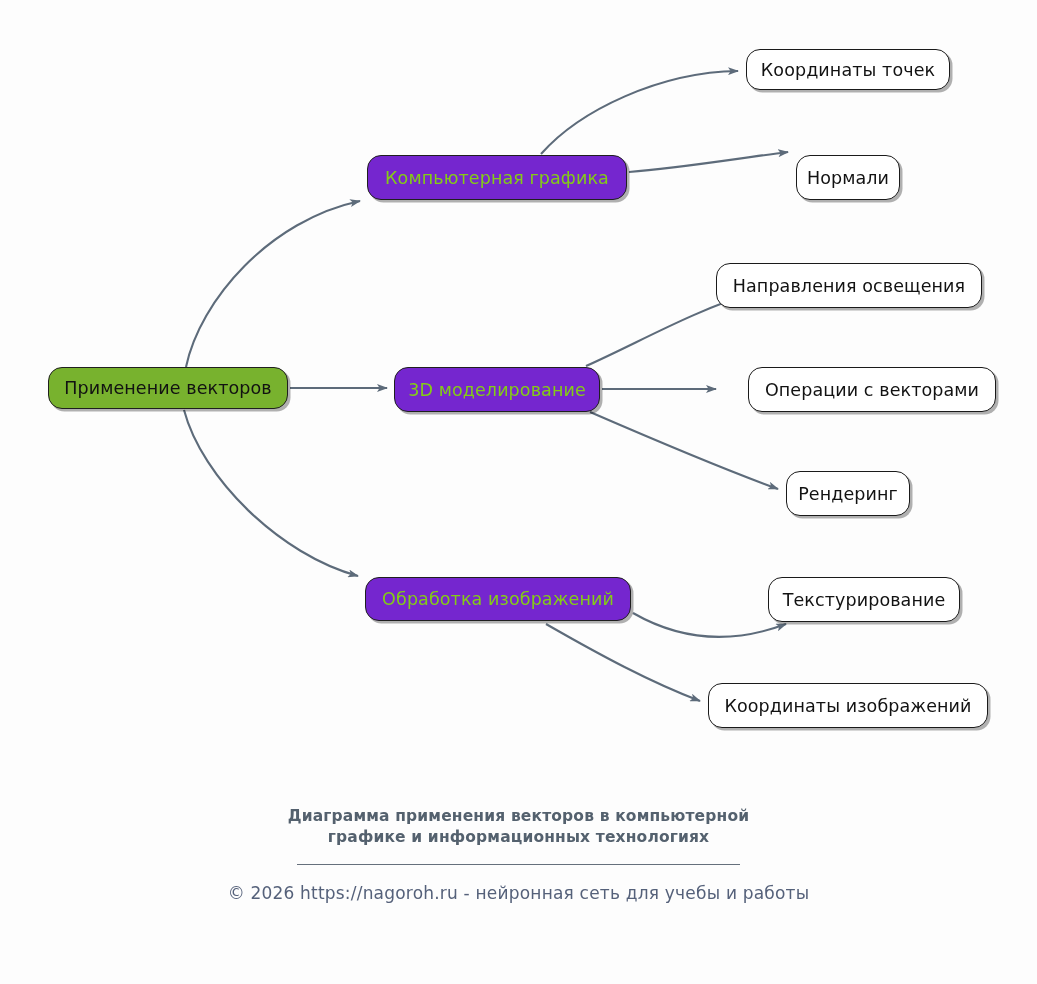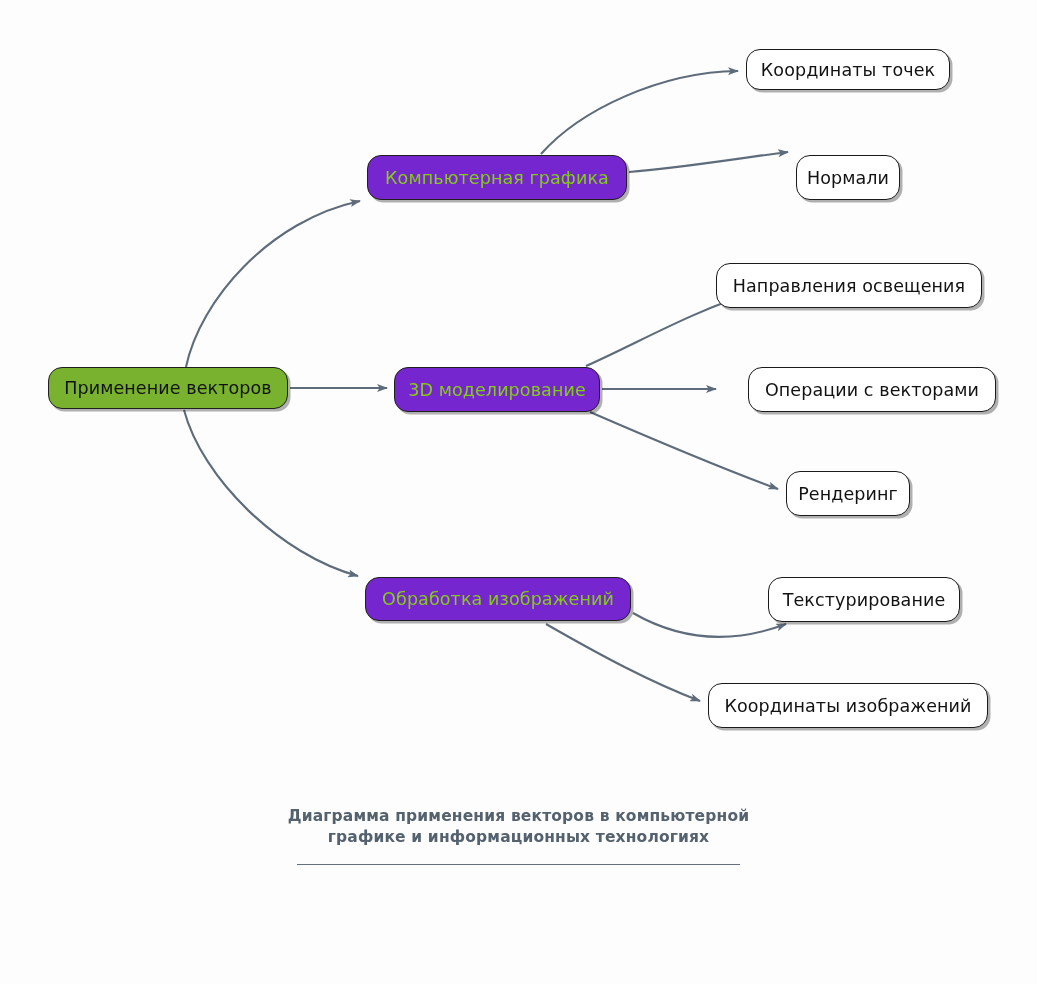--- a/index.html
+++ b/index.html
@@ -156,15 +156,16 @@
   <div class="node leaf" style="left:708px; top:683px; width:280px; height:45px;">
     <span>Координаты изображений</span>
   </div>
 
   <div class="caption-block">
     <div class="caption-title">
       <div>Диаграмма применения векторов в компьютерной</div>
       <div>графике и информационных технологиях</div>
     </div>
     <div class="caption-divider"></div>
+    <div class="caption-copyright">© 2026 https://nagoroh.ru - нейронная сеть для учебы и работы</div>
   </div>
 
 </div>
 
 </body></html>

